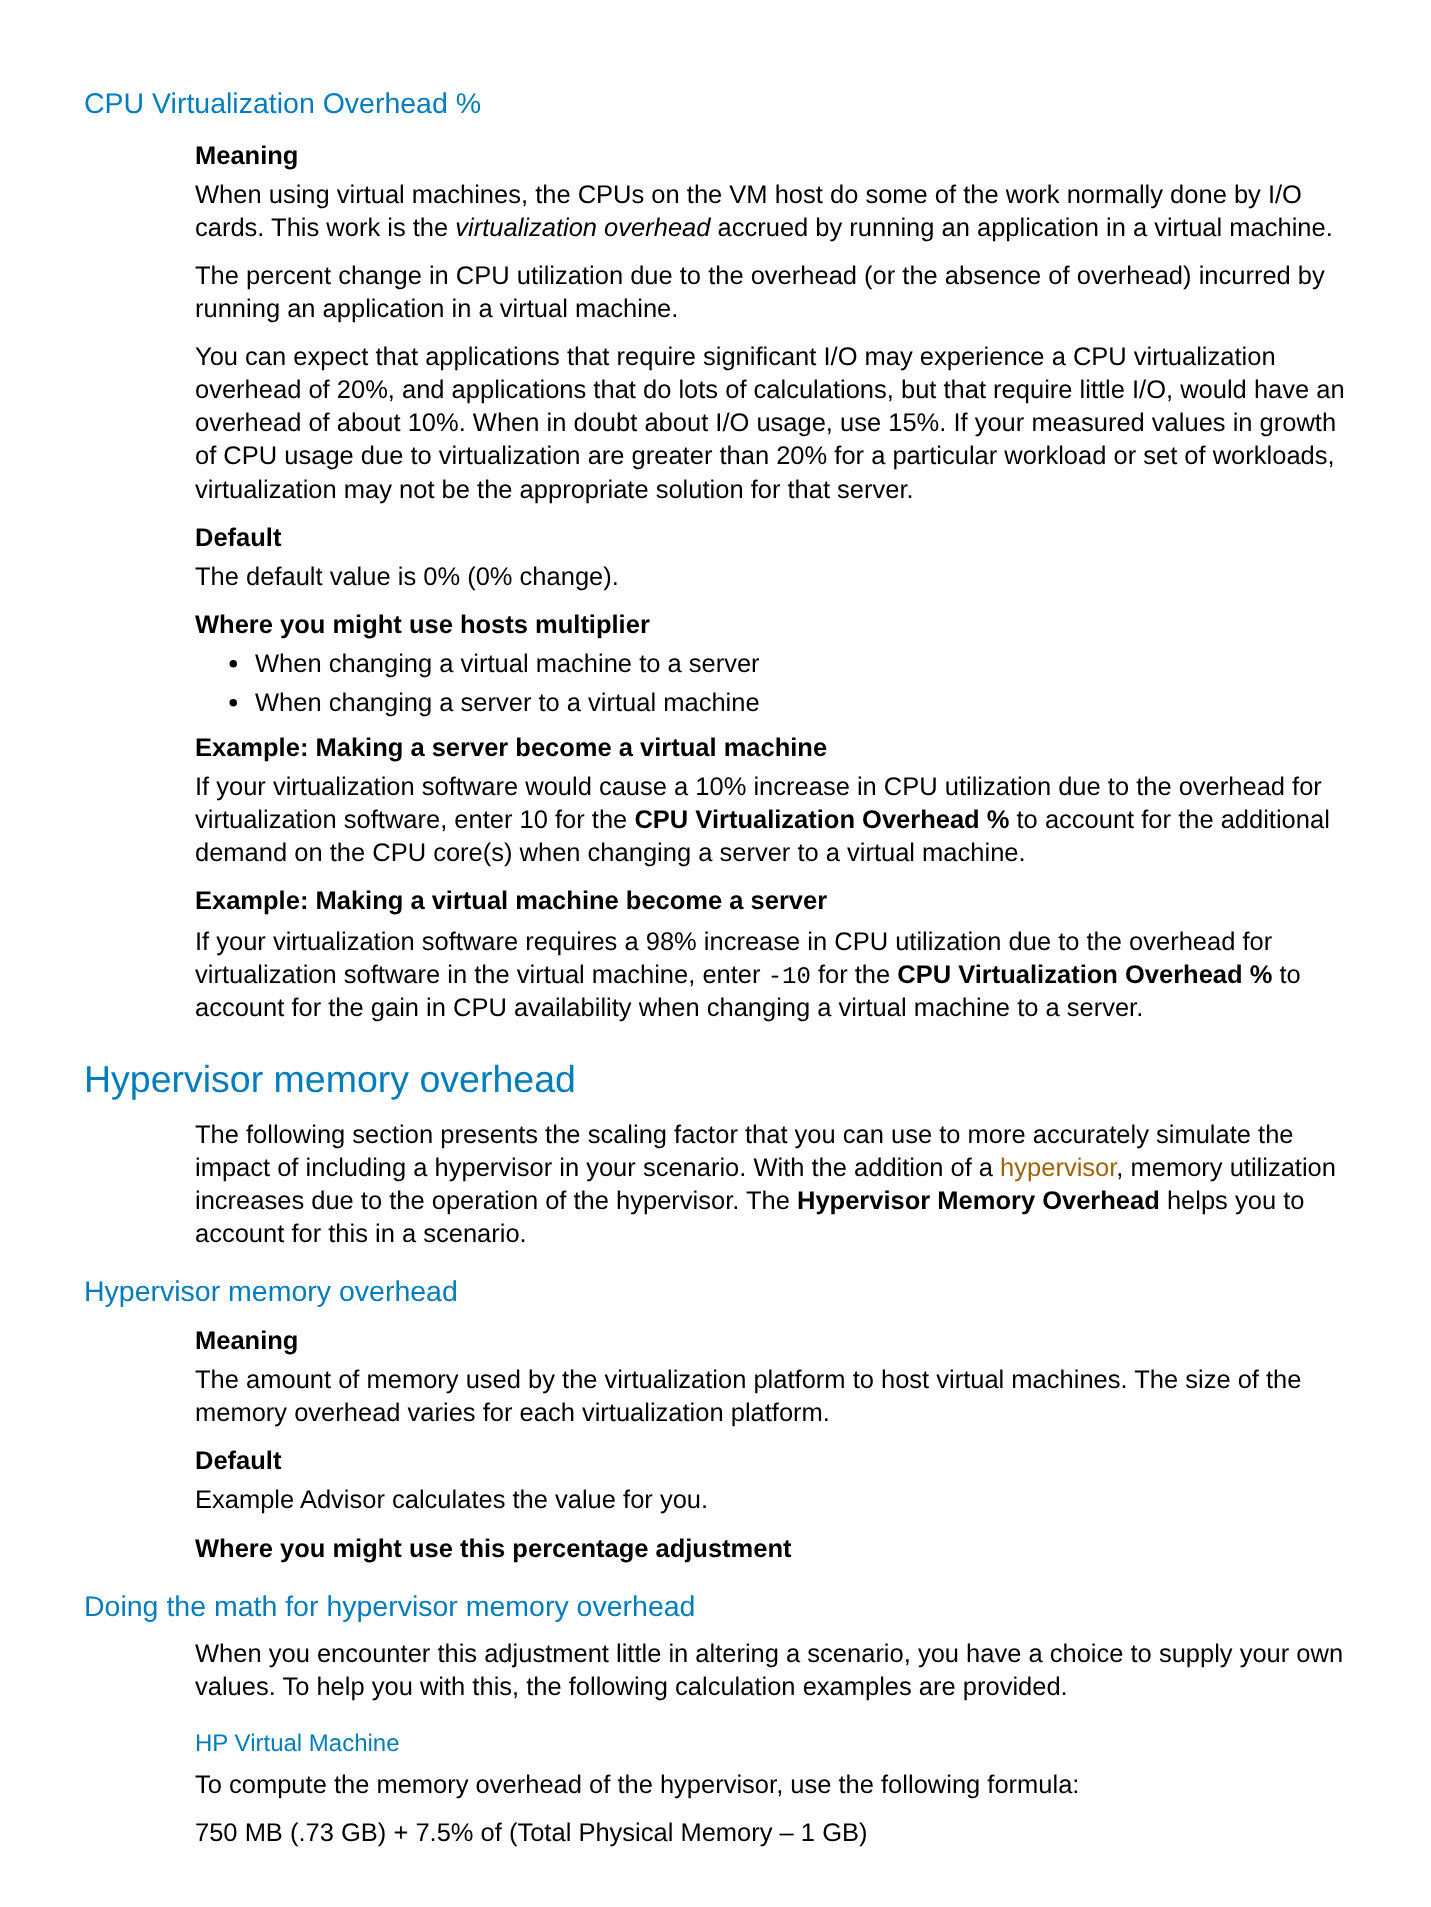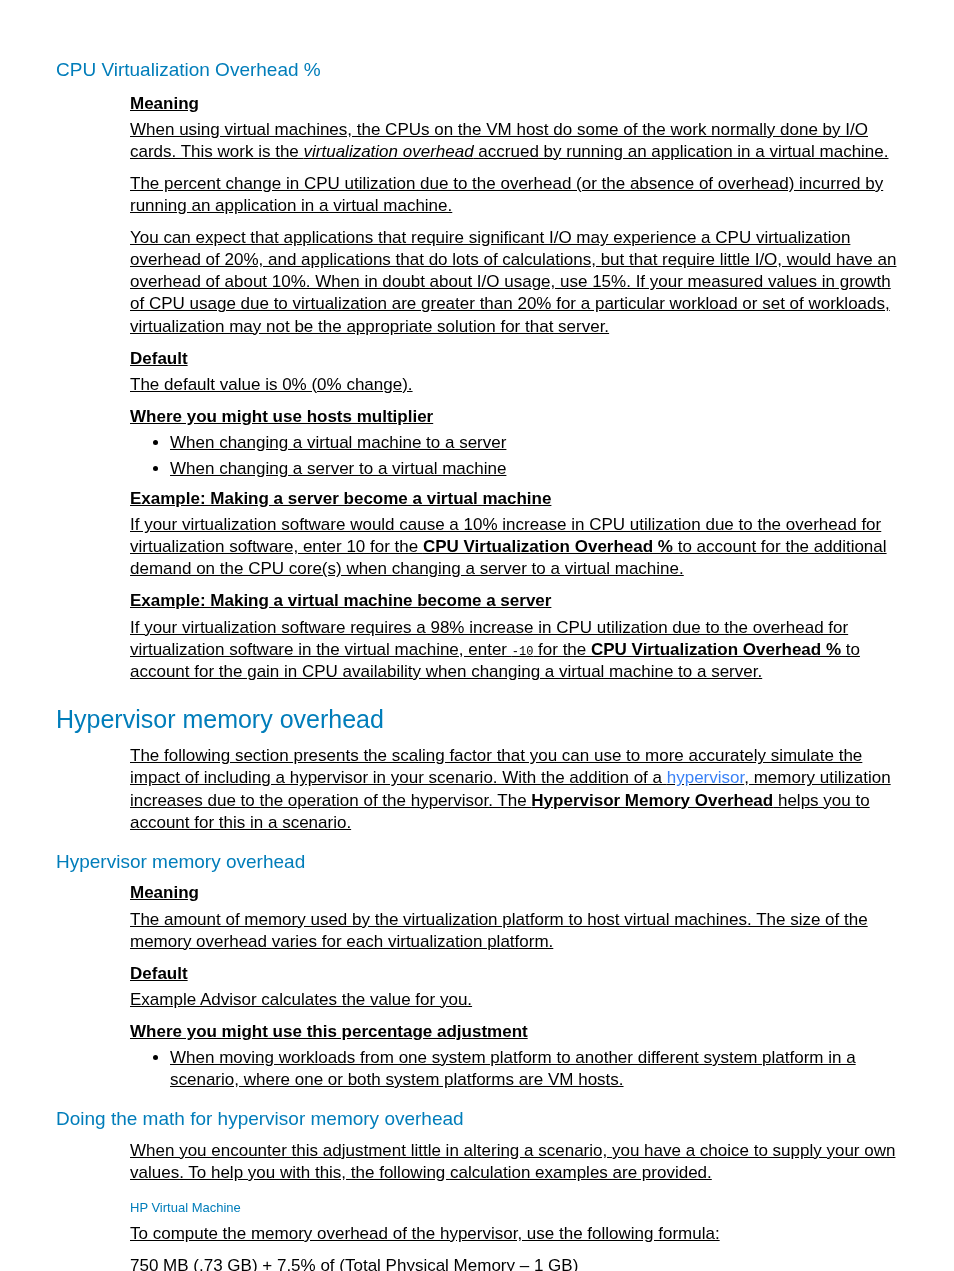--- a/index.html
+++ b/index.html
@@ -29,46 +29,45 @@
     margin: 20px 0 10px 0;
   }
   .h-blue-sub {
     color: #007dba;
     font-size: 19px;
     font-weight: 400;
     margin: 16px 0 8px 0;
   }
   .h-blue-subsub {
     color: #007dba;
-    font-size: 13px;
+    font-size: 16px;
     font-weight: 400;
     margin: 16px 0 6px 74px;
   }
   .indent {
     margin-left: 74px;
-    text-decoration: underline;
   }
   .label {
     font-weight: bold;
     margin: 8px 0 4px 0;
   }
   p {
     margin: 4px 0 10px 0;
   }
   ul {
     margin: 4px 0 8px 0;
     padding-left: 40px;
   }
   li {
     margin: 4px 0;
   }
   .bold { font-weight: bold; }
   .italic { font-style: italic; }
-  .mono { font-family: "Courier New", monospace; font-size: 12px; }
-  .link { color: #3b82f6; }
+  .mono { font-family: "Courier New", monospace; font-size: 16px; }
+  .link { color: #a16207; }
 </style>
 </head>
 <body>
 
 <div class="h-blue-small">CPU Virtualization Overhead %</div>
 <div class="indent">
   <p class="label">Meaning</p>
   <p>
     <span>When using virtual machines, the CPUs on the VM host do some of the work normally done by I/O cards. This work is the </span><span class="italic">virtualization overhead</span><span> accrued by running an application in a virtual machine.</span>
   </p>
@@ -104,23 +103,20 @@
 
 <div class="h-blue-sub">Hypervisor memory overhead</div>
 <div class="indent">
   <p class="label">Meaning</p>
   <p>The amount of memory used by the virtualization platform to host virtual machines. The size of the memory overhead varies for each virtualization platform.</p>
 
   <p class="label">Default</p>
   <p>Example Advisor calculates the value for you.</p>
 
   <p class="label">Where you might use this percentage adjustment</p>
-  <ul>
-    <li>When moving workloads from one system platform to another different system platform in a scenario, where one or both system platforms are VM hosts.</li>
-  </ul>
 </div>
 
 <div class="h-blue-sub">Doing the math for hypervisor memory overhead</div>
 <div class="indent">
   <p>When you encounter this adjustment little in altering a scenario, you have a choice to supply your own values. To help you with this, the following calculation examples are provided.</p>
 </div>
 
 <div class="h-blue-subsub">HP Virtual Machine</div>
 <div class="indent">
   <p>To compute the memory overhead of the hypervisor, use the following formula:</p>

